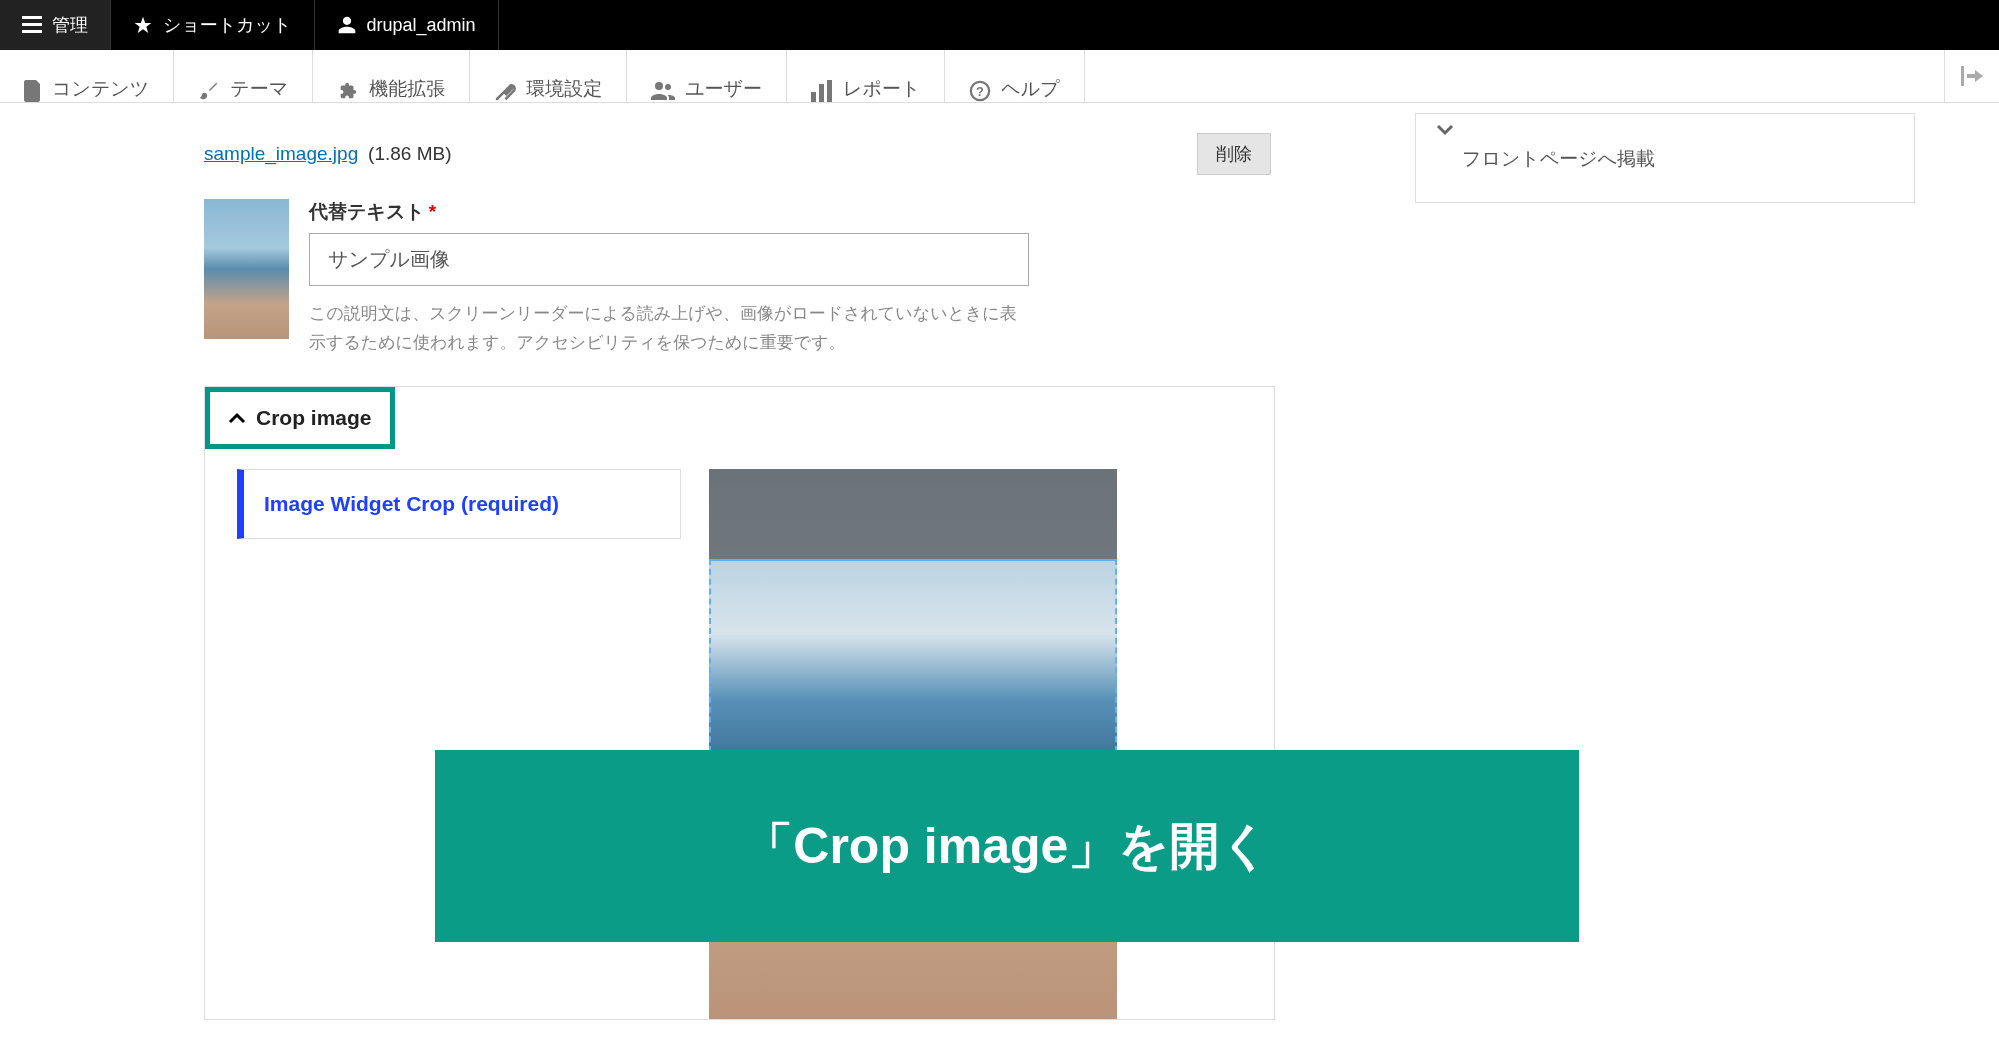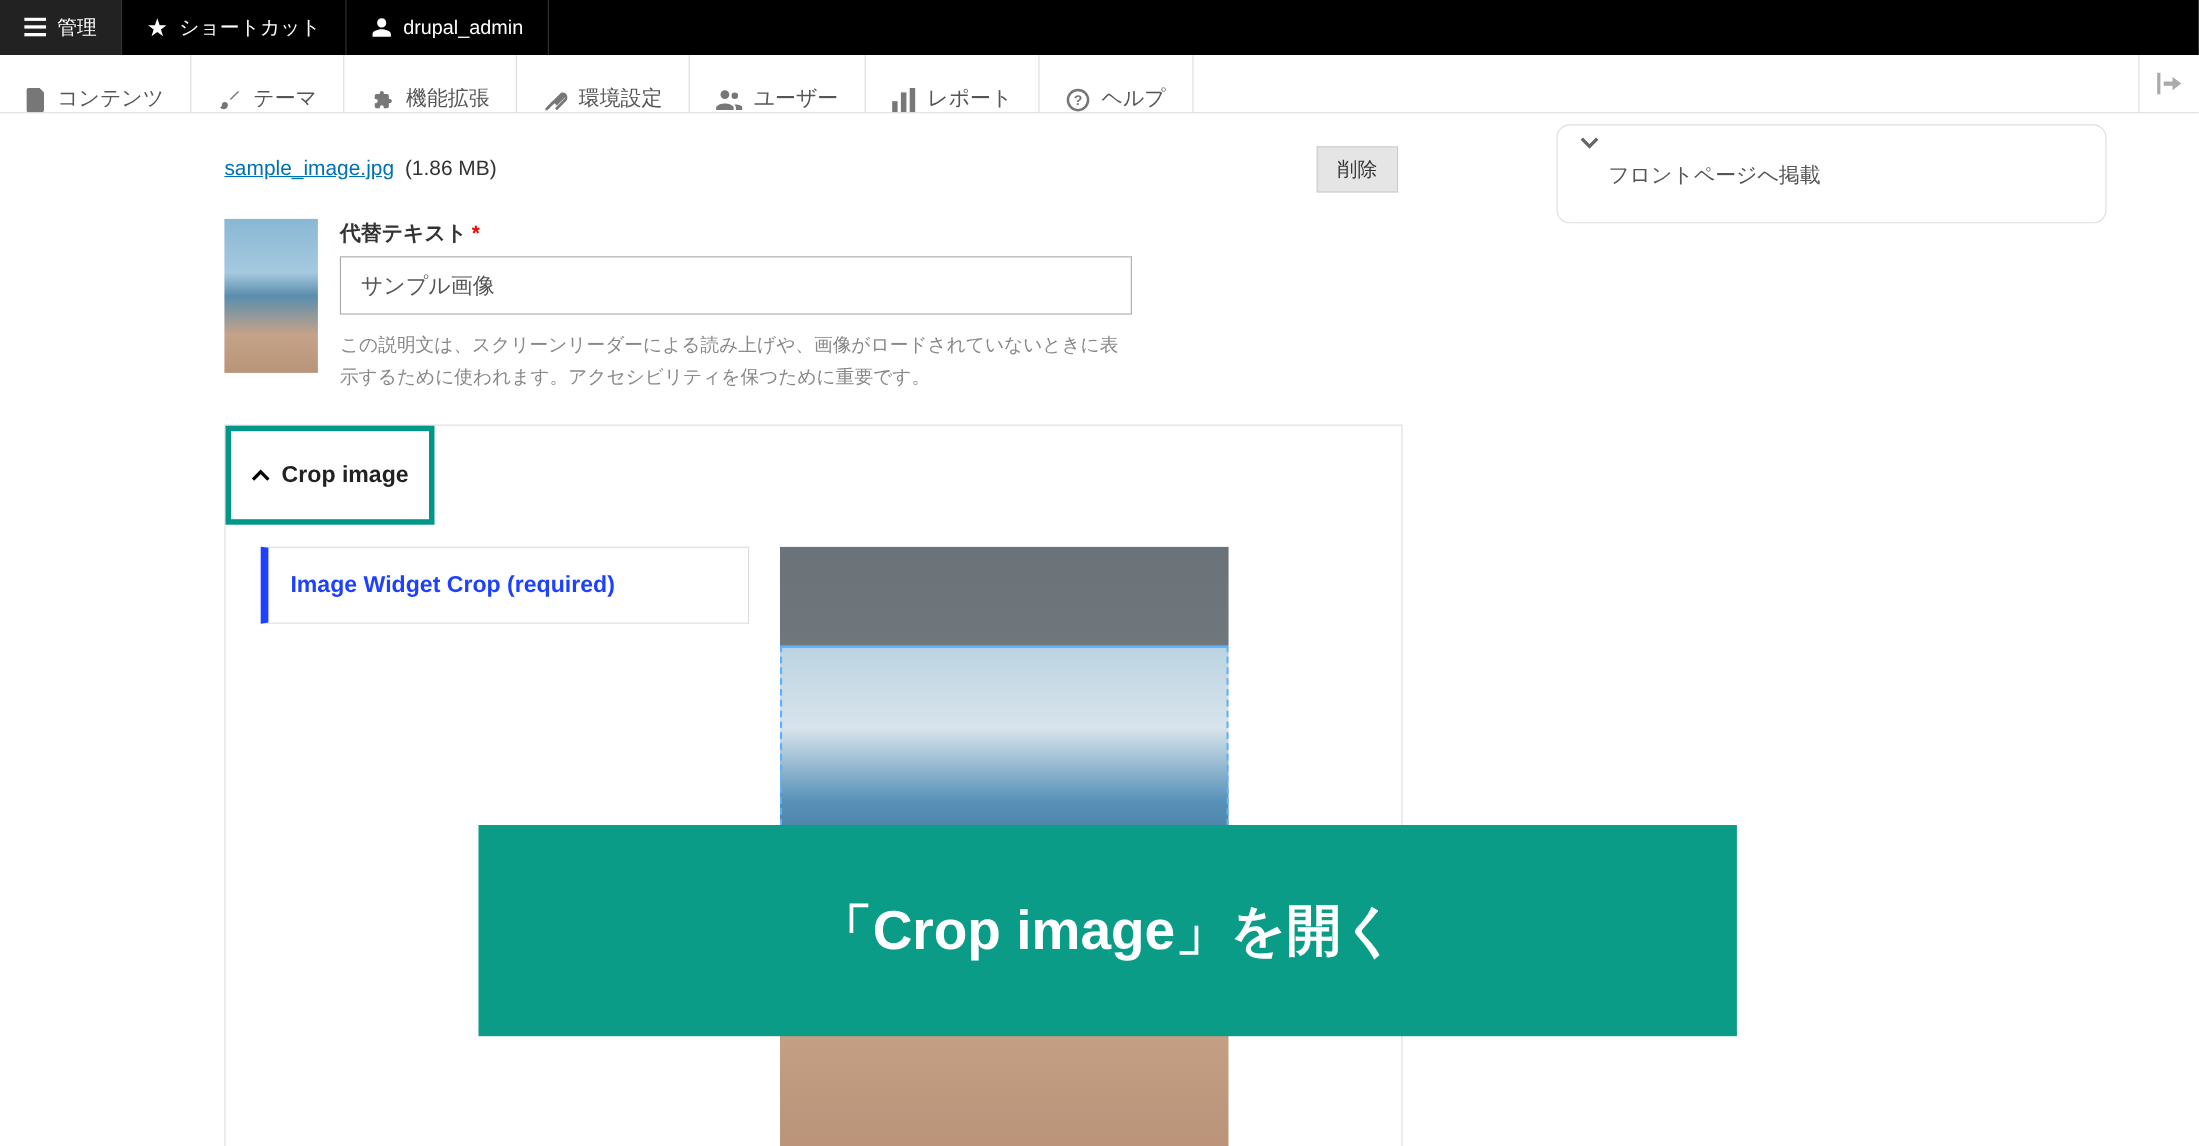--- a/index.html
+++ b/index.html
@@ -34,36 +34,36 @@
     .alt-block { display: flex; gap: 20px; margin-bottom: 28px; }
     .thumb { width: 85px; height: 140px; background: linear-gradient(to bottom, #89b8d4 0%, #a5c9de 35%, #5a8dad 50%, #c5a38a 75%, #b89578 100%); flex-shrink: 0; }
     .alt-fields { flex: 1; }
     .alt-label { font-size: 19px; font-weight: 600; color: #333; margin-bottom: 8px; }
     .required-star { color: #e00; margin-left: 4px; }
     .alt-input { width: 720px; padding: 14px 18px; font-size: 20px; border: 1px solid #aaa; color: #555; }
     .alt-desc { font-size: 17px; color: #888; margin-top: 14px; line-height: 1.7; max-width: 720px; }
 
     
     .crop-wrap { border: 1px solid #ddd; padding: 0; margin-top: 10px; }
-    .crop-summary { border: 5px solid #009688; display: inline-flex; align-items: center; gap: 10px; padding: 28px 18px; font-size: 21px; font-weight: 700; color: #222; cursor: pointer; margin: 0; }
+    .crop-summary { border: 5px solid #009688; display: inline-flex; align-items: center; gap: 10px; padding: 14px 18px; font-size: 21px; font-weight: 700; color: #222; cursor: pointer; margin: 0; }
     .crop-summary svg { stroke: #000; }
 
     .crop-content { padding: 20px 32px 0 32px; display: flex; gap: 28px; }
     .tabs-col { width: 444px; }
     .tab-item { border-left: 7px solid #1e40ff; padding: 22px 20px; font-size: 21px; font-weight: 700; color: #1e40ff; background: #fff; border-top: 1px solid #ddd; border-right: 1px solid #ddd; border-bottom: 1px solid #ddd; }
 
     .crop-preview-col { flex: 1; position: relative; }
     .crop-preview { width: 408px; height: 550px; position: relative; overflow: hidden; }
     .crop-img { position: absolute; inset: 0; background: linear-gradient(to bottom, #a8c5d9 0%, #bed5e3 18%, #d8e4ec 30%, #5891b8 42%, #3a6d91 55%, #c9a68a 70%, #ba9379 100%); }
     .crop-overlay-top { position: absolute; top: 0; left: 0; right: 0; height: 90px; background: rgba(80,80,80,0.7); }
     .crop-rect { position: absolute; top: 90px; left: 0; right: 0; height: 262px; border: 2px dashed #5bb0ff; border-top: 2px solid #5bb0ff; }
 
     
     .side-col { width: 500px; margin-left: 110px; padding-top: 10px; }
-    .side-box { border: 1px solid #ddd; border-radius: 12px; padding-bottom: 30px; }
+    .side-box { border: 1px solid #ddd; border-radius: 0; padding-bottom: 30px; }
     .side-row { display: flex; align-items: center; gap: 16px; padding: 10px 20px; }
     .side-row svg { stroke: #666; }
     .side-text { font-size: 19px; color: #555; padding-left: 46px; }
 
     
     .annotation-banner { position: absolute; top: 750px; left: 435px; width: 1144px; height: 192px; background: #0a9c87; color: #fff; display: flex; align-items: center; justify-content: center; font-size: 50px; font-weight: 700; z-index: 10; }
   </style>
 </head>
 <body>
 

